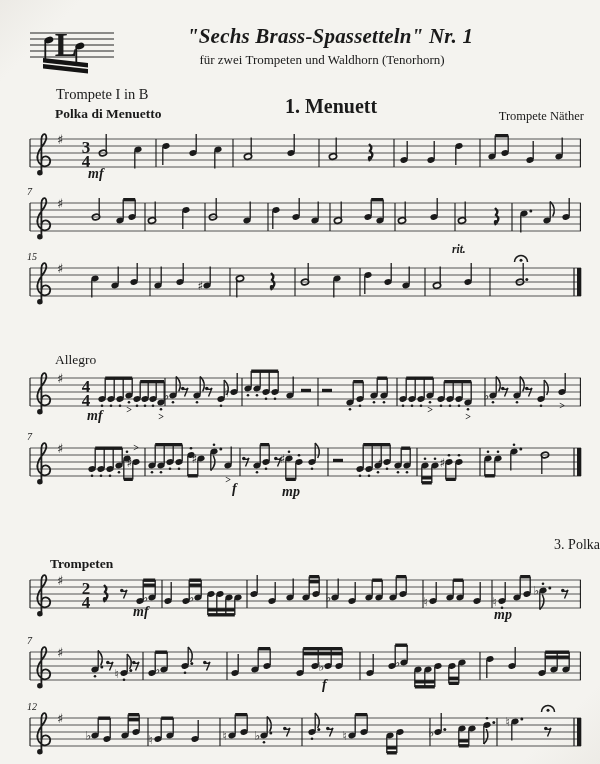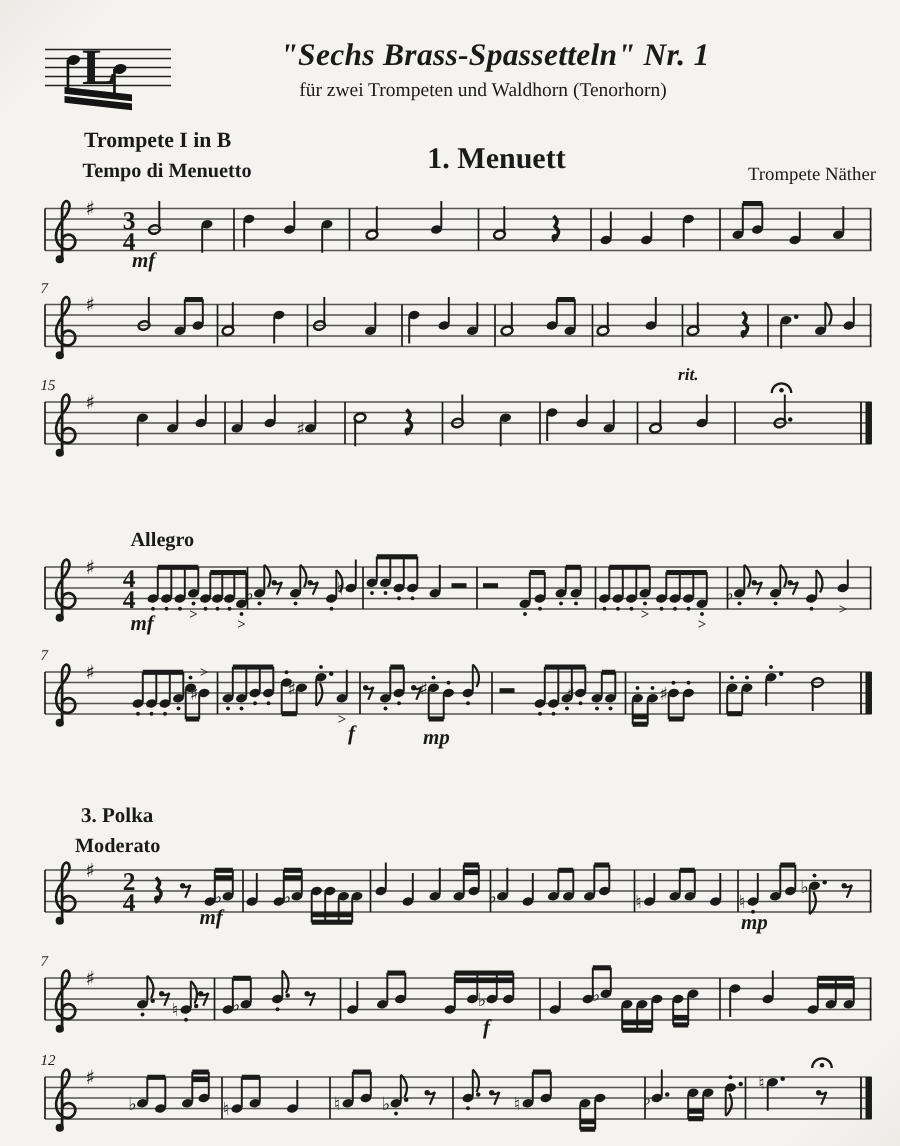--- a/index.html
+++ b/index.html
@@ -4,26 +4,26 @@
 <style>
   html,body{margin:0;padding:0;background:#d8d6d2;}
   .page{
     position:relative;width:600px;height:764px;margin:0 auto;overflow:hidden;
     background:linear-gradient(135deg,#eceae5 0%,#f4f3ef 6%,#f4f3ef 94%,#edebe6 100%);
     font-family:"Liberation Serif","DejaVu Serif",serif;color:#1a1a1a;
   }
   .abs{position:absolute;}
   .title{left:60px;right:0;top:24px;text-align:center;font-size:21px;font-weight:bold;font-style:italic;letter-spacing:.2px;}
   .subtitle{left:44px;right:0;top:52px;text-align:center;font-size:13px;}
-  .part{left:56px;top:86px;font-size:14.5px;font-weight:bold;}
+  .part{left:56px;top:86px;font-size:14.5px;font-weight:normal;}
   .mv1{left:62px;right:0;top:95px;text-align:center;font-size:20px;font-weight:bold;}
   .mv2{left:22px;right:0;top:331px;text-align:center;font-size:14px;font-weight:bold;}
-  .mv3{left:54px;right:0;top:537px;text-align:left;font-size:14px;font-weight:bold;}
+  .mv3{left:54px;right:0;top:537px;text-align:right;font-size:14px;font-weight:normal;}
   .tempo1{left:55px;top:106px;font-size:13.5px;font-weight:bold;}
-  .tempo2{left:55px;top:352px;font-size:13.5px;font-weight:bold;margin-left:32px;}
+  .tempo2{left:55px;top:352px;font-size:13.5px;font-weight:normal;}
   .tempo3{left:50px;top:556px;font-size:13.5px;font-weight:bold;}
   .composer{right:16px;top:109px;font-size:12.5px;}
   svg text{font-family:"Liberation Serif","DejaVu Serif",serif;fill:#1a1a1a;}
   svg text.acc{font-family:"DejaVu Sans",sans-serif;}
   svg text.dyn{font-size:14px;font-weight:bold;font-style:italic;}
   svg text.rit{font-size:11.5px;font-weight:bold;font-style:italic;}
   svg text.num{font-size:10px;font-style:italic;}
   svg text.tsig{font-size:17px;font-weight:bold;}
   svg text.accent{font-size:10px;font-weight:bold;}
 </style>
@@ -48,25 +48,25 @@
       <polygon points="21,42 66,47 66,51.5 21,46.5"></polygon>
       <polygon points="21,48 66,53 66,57.5 21,52.5"></polygon>
     </g>
     <text x="44" y="40" text-anchor="middle" style="font-size:34px;font-weight:bold;font-family:'Liberation Serif',serif">L</text>
   </svg>
 
   <div class="abs title">"Sechs Brass-Spassetteln" Nr. 1</div>
   <div class="abs subtitle">für zwei Trompeten und Waldhorn (Tenorhorn)</div>
   <div class="abs part">Trompete I in B</div>
   <div class="abs mv1">1. Menuett</div>
-  <div class="abs tempo1">Tempo di Menuetto</div>
+  <div class="abs tempo1">Polka di Menuetto</div>
   <div class="abs composer">Trompete Näther</div>
   <div class="abs tempo2">Allegro</div>
   <div class="abs mv3">3. Polka</div>
-  <div class="abs tempo3">Moderato</div>
+  <div class="abs tempo3">Trompeten</div>
 
   <svg id="score" class="abs" style="left:0;top:0" width="600" height="764" viewBox="0 0 600 764">
       <g>
         <line x1="30" y1="139" x2="581" y2="139" stroke="#525252" stroke-width="1"></line>
         <line x1="30" y1="146" x2="581" y2="146" stroke="#525252" stroke-width="1"></line>
         <line x1="30" y1="153" x2="581" y2="153" stroke="#525252" stroke-width="1"></line>
         <line x1="30" y1="160" x2="581" y2="160" stroke="#525252" stroke-width="1"></line>
         <line x1="30" y1="167" x2="581" y2="167" stroke="#525252" stroke-width="1"></line>
         <line x1="30" y1="139" x2="30" y2="167" stroke="#1a1a1a" stroke-width="1.1"></line>
         <g transform="translate(35,139)" stroke="#1a1a1a" fill="none">

